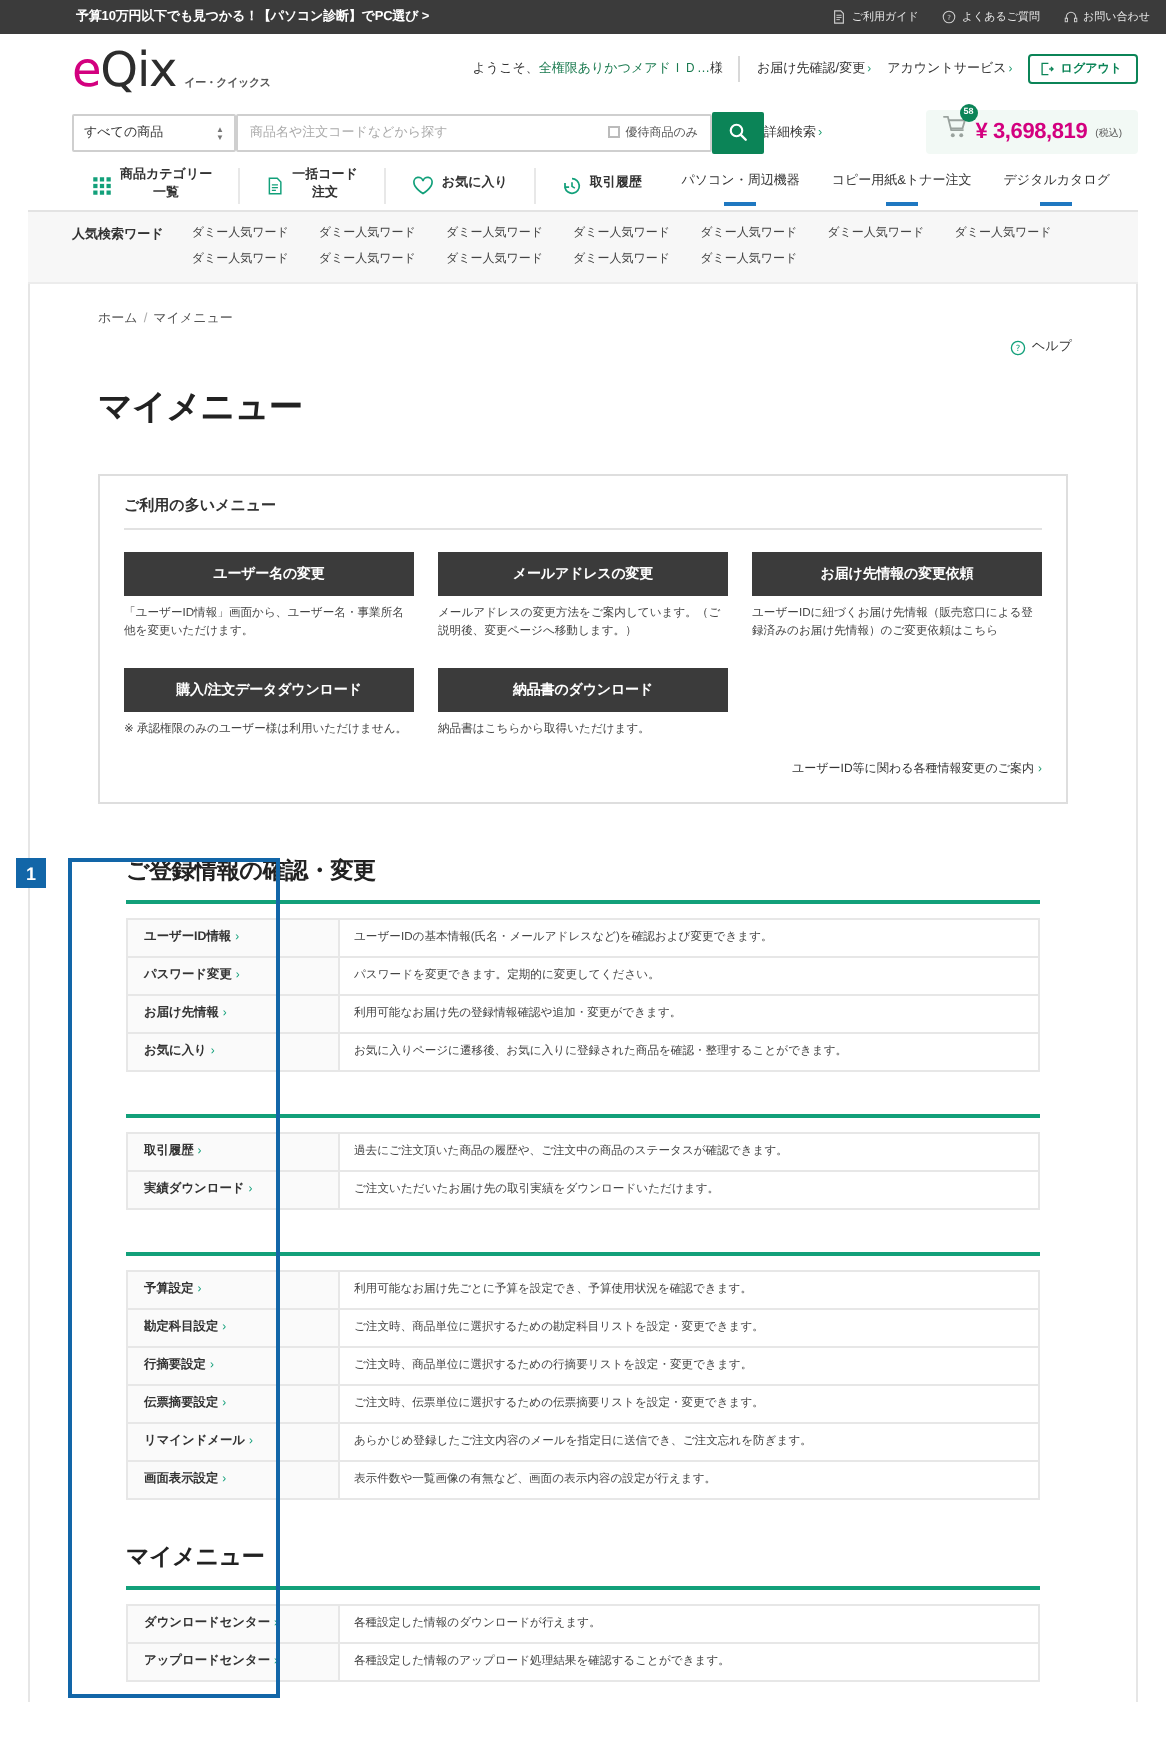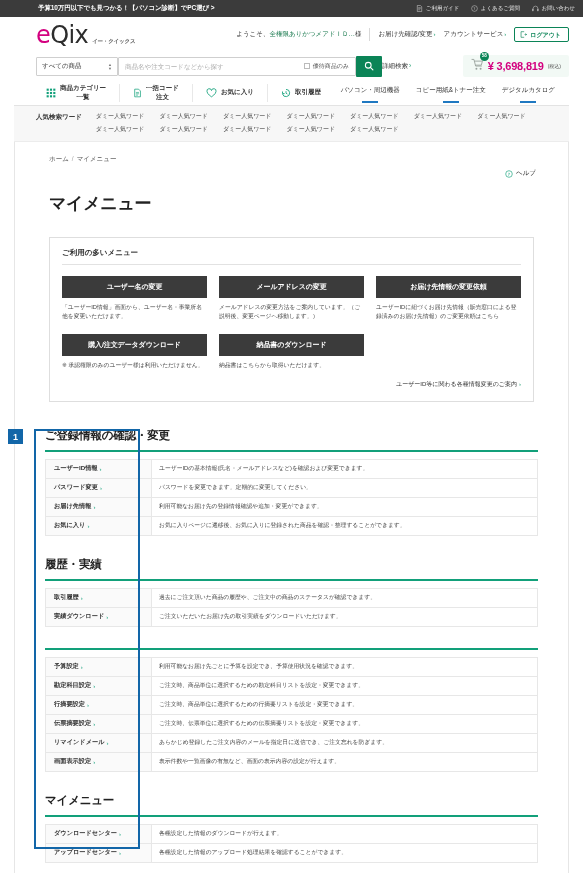--- a/index.html
+++ b/index.html
@@ -160,21 +160,21 @@
     display: flex; align-items: center; justify-content: center;
     font-family: "Liberation Sans", sans-serif; letter-spacing: -0.1px;
   }
   .btn-desc { font-size: 5.8px; color: #444; line-height: 1.55; padding-top: 5px; }
   .row2 { margin-top: 13px; }
   .after-link-row { display: flex; justify-content: flex-end; padding-top: 10px; }
   .after-link { font-size: 6px; color: #333; }
   .after-link .chev { color: #1a9a6c; margin-left: 2px; }
 
   
-  .sec { margin: 0 30px; position: relative; }
+  .sec { margin: 0 48px; position: relative; }
   .sec.first { margin-top: 26px; }
   .sec-title {
     font-size: 11.5px; font-weight: bold; color: #222; padding-bottom: 7px; letter-spacing: -0.2px;
   }
   .sec-rule { height: 2px; background: #12a07a; margin-bottom: 7px; }
   .table { border: 1px solid #e7e7e7; border-bottom: none; }
   .trow { display: flex; border-bottom: 1px solid #e7e7e7; min-height: 19px; align-items: stretch; }
   .tcell-l {
     width: 106px; flex: none; background: #fafafa; display: flex; align-items: center;
     padding-left: 8px; font-size: 6.2px; font-weight: bold; color: #333;
@@ -449,21 +449,20 @@
               <span class="chev">›</span>
             </div>
           <div class="tcell-r">お気に入りページに遷移後、お気に入りに登録された商品を確認・整理することができます。</div>
         </div>
       </div>
     </div>
 
     <div class="sec-gap"></div>
 
     <div class="sec">
-      <div class="sec-title">履歴・実績</div>
       <div class="sec-rule"></div>
       <div class="table">
         <div class="trow">
           <div class="tcell-l">
               <span>取引履歴</span>
               <span class="chev">›</span>
             </div>
           <div class="tcell-r">過去にご注文頂いた商品の履歴や、ご注文中の商品のステータスが確認できます。</div>
         </div>
         <div class="trow">

